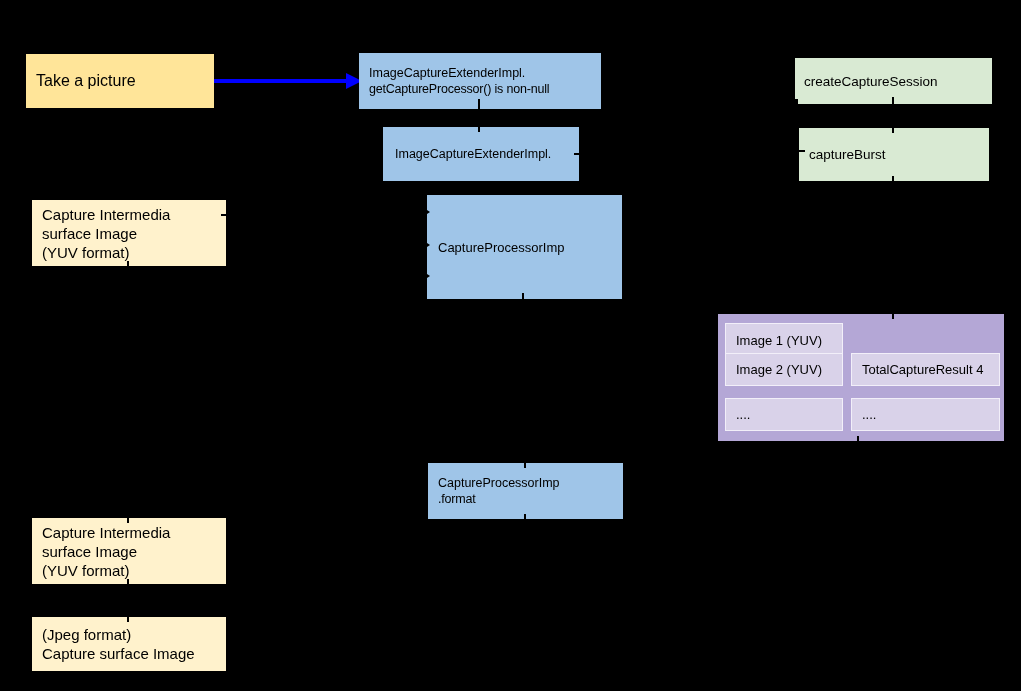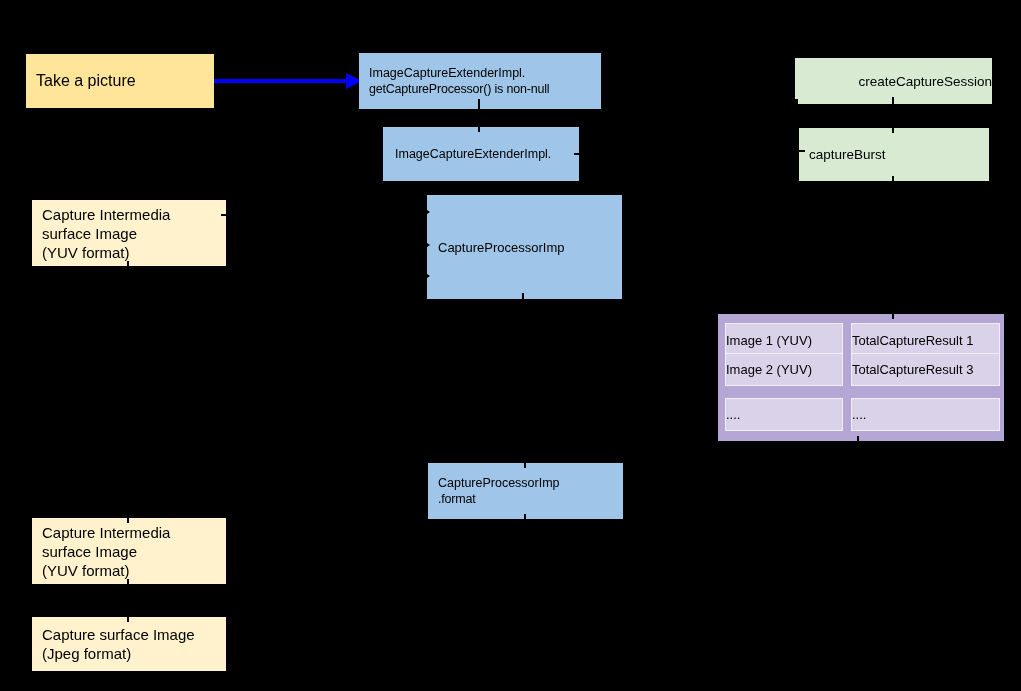--- a/index.html
+++ b/index.html
@@ -33,35 +33,35 @@
   
   #take { left: 26px; top: 54px; width: 188px; height: 54px; background: #ffe599; font-size: 16px; padding-left: 10px; }
 
   
   #gcp  { left: 359px; top: 53px;  width: 242px; height: 56px;  background: #9fc5e8; font-size: 12.5px; line-height: 16px; padding-left: 10px; }
   #gcs  { left: 383px; top: 127px; width: 196px; height: 54px;  background: #9fc5e8; font-size: 12.5px; line-height: 16px; padding-left: 12px; }
   #cpi  { left: 427px; top: 195px; width: 195px; height: 104px; background: #9fc5e8; font-size: 13px; padding-left: 11px; }
   #proc { left: 428px; top: 463px; width: 195px; height: 56px;  background: #9fc5e8; font-size: 12.5px; line-height: 16px; padding-left: 10px; }
 
   
-  #ccs { left: 795px; top: 58px;  width: 197px; height: 46px; background: #d9ead3; font-size: 13.5px; padding-left: 9px; align-items: flex-end; }
+  #ccs { left: 795px; top: 58px;  width: 197px; height: 46px; background: #d9ead3; font-size: 13.5px; padding-left: 9px; }
   #cb  { left: 799px; top: 128px; width: 190px; height: 53px; background: #d9ead3; font-size: 13.5px; padding-left: 10px; }
 
   
   #y1 { left: 32px; top: 200px; width: 194px; height: 66px; background: #fff2cc; font-size: 15px; line-height: 19px; padding-left: 10px; }
   #y2 { left: 32px; top: 518px; width: 194px; height: 66px; background: #fff2cc; font-size: 15px; line-height: 19px; padding-left: 10px; }
   #y3 { left: 32px; top: 617px; width: 194px; height: 54px; background: #fff2cc; font-size: 15px; line-height: 19px; padding-left: 10px; }
 
   
   #rtable { position: absolute; left: 718px; top: 314px; width: 286px; height: 127px; background: #b4a7d6; }
   #rtable .cell {
     position: absolute; box-sizing: border-box;
     background: #d9d2e9; border: 1px solid #f2eff9;
     display: flex; align-items: center;
-    padding-left: 0; font-size: 13px; white-space: nowrap;
+    padding-left: 10px; font-size: 13px; white-space: nowrap;
   }
   .colA { left: 7px;   width: 118px; }
   .colB { left: 133px; width: 149px; }
   .row0 { top: 9px;  height: 34px; }
   .row1 { top: 39px; height: 33px; }
   .row2 { top: 84px; height: 33px; }
 
   
   #arrow-line { position: absolute; left: 214px; top: 79px; width: 134px; height: 4px; background: #0000ff; }
   #arrow-head {
@@ -127,23 +127,22 @@
   <div class="node" id="ccs">
     <span class="line">createCaptureSession</span>
   </div>
 
   <div class="node" id="cb">
     <span class="line">captureBurst</span>
   </div>
 
   <div id="rtable">
     <div class="cell colA row0">Image 1 (YUV)</div>
-    <div class="cell colB row0">TotalCaptureResult 1</div>
     <div class="cell colA row1">Image 2 (YUV)</div>
-    <div class="cell colB row1">TotalCaptureResult 3</div>
+    <div class="cell colB row1">TotalCaptureResult 4</div>
     <div class="cell colA row2">....</div>
     <div class="cell colB row2">....</div>
   </div>
 
   <div class="node" id="proc">
     <span class="line">CaptureProcessorImp</span>
     <span class="line bold">.format</span>
   </div>
 
   <div class="node" id="y1">
@@ -152,22 +151,22 @@
     <span class="line">(YUV format)</span>
   </div>
 
   <div class="node" id="y2">
     <span class="line">Capture Intermedia</span>
     <span class="line">surface Image</span>
     <span class="line">(YUV format)</span>
   </div>
 
   <div class="node" id="y3">
+    <span class="line">(Jpeg format)</span>
     <span class="line">Capture surface Image</span>
-    <span class="line">(Jpeg format)</span>
   </div>
 
   <div class="ahead" id="ah1"></div>
   <div class="ahead" id="ah2"></div>
   <div class="ahead" id="ah3"></div>
   <div class="tick" id="t1"></div>
   <div class="tick" id="t2"></div>
   <div class="tick" id="t3"></div>
   <div class="tick" id="t4"></div>
   <div class="tick" id="t5"></div>

